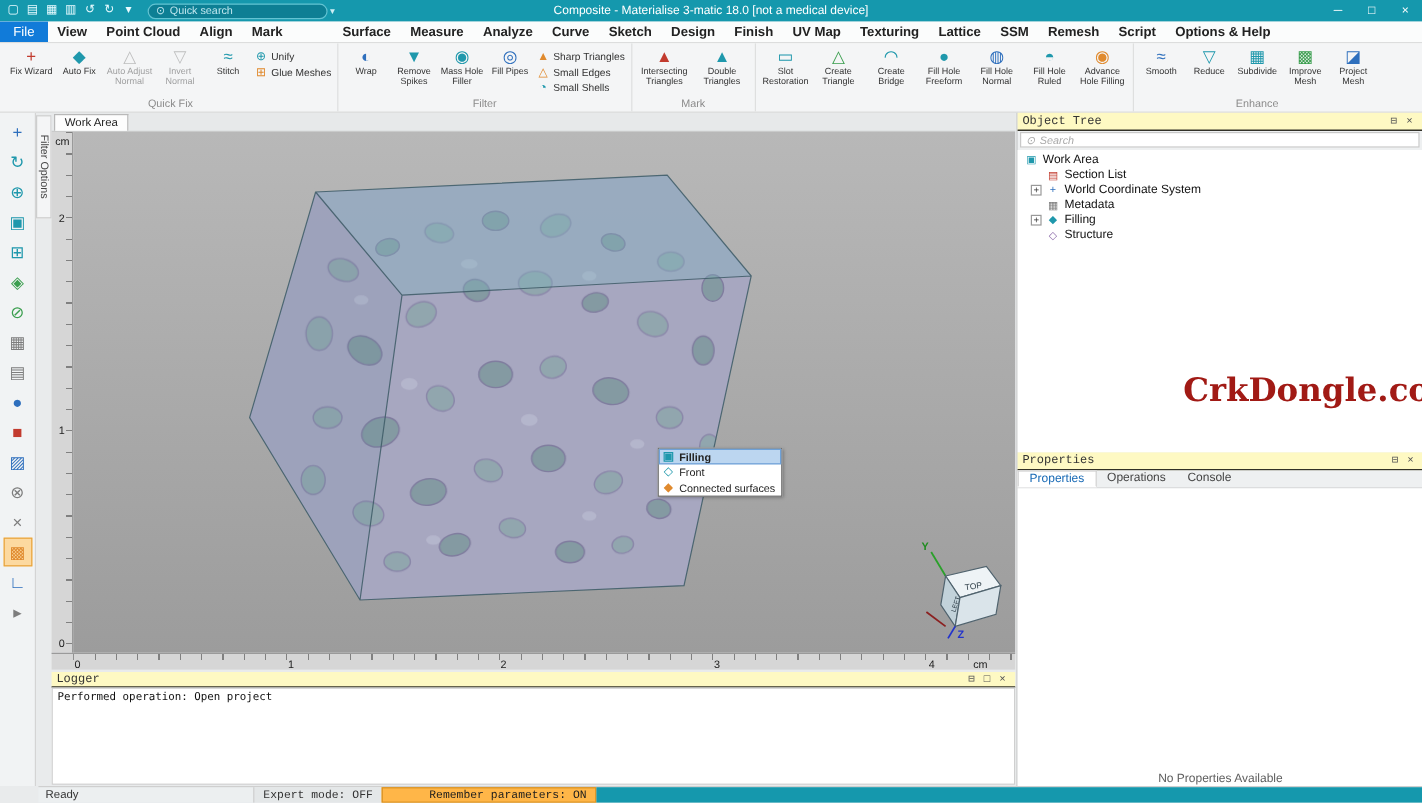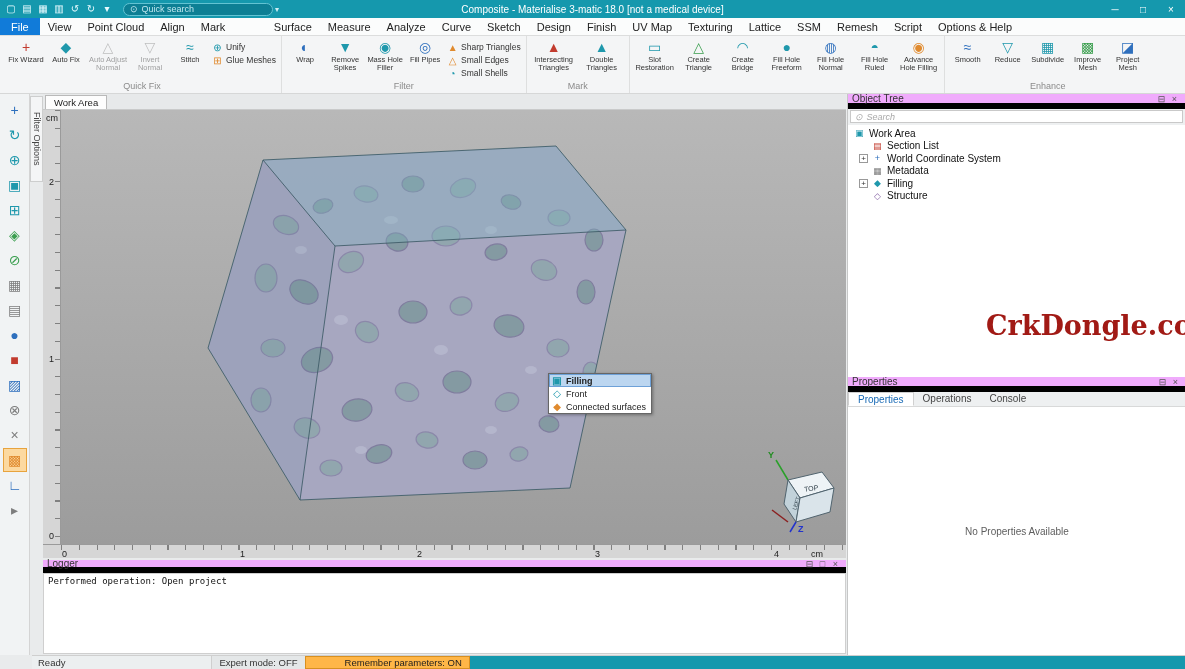--- a/index.html
+++ b/index.html
@@ -13,21 +13,21 @@
   .qa-icons span { width:12px; text-align:center; color:#e8fbff; }
   .searchbox { margin-left:10px; width:150px; height:13px; background:#0d7f94; border:1px solid #62c3d2; border-radius:7px; display:flex; align-items:center; gap:4px; padding:0 6px; font-size:9px; color:#bfe6ee; }
   .search-dd { font-size:8px; margin-left:2px; color:#cdeef4; }
   .tb-title { position:absolute; left:0; right:0; text-align:center; font-size:10px; color:#ffffff; pointer-events:none; }
   .win-controls { margin-left:auto; display:flex; height:18px; }
   .win-controls .wbtn { width:28px; height:18px; display:flex; align-items:center; justify-content:center; font-size:10px; color:#fff; }
 
   
   .menubar { left:0; top:18px; width:1185px; height:18px; background:#fbfcfc; border-bottom:1px solid #dcdddd; display:flex; font-size:11px; color:#222; }
   .file-tab { background:#117bd9; color:#fff; padding:0 11px; display:flex; align-items:center; }
-  .mtab { padding:0 8px; display:flex; align-items:center; white-space:nowrap; }
+  .mtab { padding:0 8px; display:flex; align-items:center; white-space:nowrap;font-weight:bold; }
   .mtab.active { background:#e5e5e5; border:1px solid #d3d4d4; border-bottom:1px solid #f4f5f6; margin-bottom:-1px;margin-top:45px; }
 
   
   .ribbon { left:0; top:36px; width:1185px; height:58px; background:#f4f5f6; border-bottom:1px solid #d6d7d7; display:flex; padding-left:3px; overflow:hidden; }
   .rgroup { display:flex; flex-direction:column; padding:1px 3px 0; }
   .rgroup + .rgroup { border-left:1px solid #dedfdf; }
   .rg-content { display:flex; flex:1; align-items:flex-start; }
   .rg-label { text-align:center; font-size:9px; color:#8b8b8b; height:12px; line-height:11px; }
   .rbtn { width:40px; display:flex; flex-direction:column; align-items:center; text-align:center; padding-top:2px; overflow:hidden; cursor:default; }
   .rbtn.w { width:44px; } .rbtn.ww { width:48px; }
@@ -62,45 +62,45 @@
   .viewport { left:61px; top:110px; width:785px; height:434px; background:linear-gradient(#b8b8b8,#9c9c9c); overflow:hidden; }
 
   
   .tt { position:absolute; left:487px; top:263px; min-width:98px; background:#fff; border:1px solid #666; box-shadow:1px 1px 3px rgba(0,0,0,.35); font-size:9px; color:#222; }
   .tt-row { height:13px; display:flex; align-items:center; gap:4px; padding:0 5px 0 3px; white-space:nowrap; }
   .tt-row .sic { width:10px; }
   .tt-row.sel { background:#bcd6f0; outline:1px solid #6ea1d8; outline-offset:-1px; font-weight:bold; }
 
   
   .rp { left:847px; top:94px; width:338px; height:561px; background:#eef0f1; border-left:1px solid #c6c7c7; }
-  .panel-h { height:15px; background:#f0abfc; border-bottom:6px solid #000000; display:flex; align-items:center; font-size:10px; color:#333; padding:0 4px; }
+  .panel-h { height:15px; background:#fef9c3; border-bottom:1px solid #000000; display:flex; align-items:center; font-size:10px; color:#333; padding:0 4px;font-family:Liberation Mono, monospace; }
   .panel-h .sp { flex:1; }
   .panel-h .hic { width:13px; text-align:center; font-size:9px; color:#555; }
   .ot-search { margin:1px 2px; height:13px; background:#fff; border:1px solid #c9c9c9; display:flex; align-items:center; gap:4px; padding:0 4px; font-size:9px; color:#a9a9a9; font-style:italic; }
   .ot-body { position:absolute; left:0; top:31px; width:338px; height:252px; background:#fff; font-size:10px; color:#111; padding-top:2px; }
   .trow { display:flex; align-items:center; gap:4px; height:12.5px; padding-left:24px; }
   .trow.root { padding-left:6px; }
   .trow .texp { width:9px; height:9px; border:1px solid #999; background:#fff; font-size:8px; line-height:7px; text-align:center; color:#333; margin-left:-13px; margin-right:0px; }
   .tic { width:11px; font-size:9px; text-align:center; }
   .watermark { position:absolute; left:138px; top:216px; font-family:"DejaVu Serif", serif; font-weight:bold; font-size:27px; color:#a11a15; letter-spacing:0px; }
   .props-h { position:absolute; left:0; top:283px; width:338px; }
   .props-tabs { position:absolute; left:0; top:298px; width:338px; height:15px; background:#eef0f1; border-bottom:1px solid #d8d9d9; display:flex; font-size:10px; color:#444; }
   .ptab { padding:1px 9px; }
   .ptab.active { background:#fff; color:#1769b5; border:1px solid #d0d0d0; border-bottom:1px solid #fff; }
-  .props-body { position:absolute; left:0; top:313px; width:338px; height:248px; background:#fff; display:flex; align-items:center; justify-content:center; font-size:10px; color:#5e5e5e; }
+  .props-body { position:absolute; left:0; top:313px; width:338px; height:248px; background:#fff; display:flex; align-items:flex-end; justify-content:center; font-size:10px; color:#5e5e5e; }
 
   
   .logger-h { left:43px; top:560px; width:803px; height:13px; }
   .logger-h .panel-h { height:13px; }
   .logger-body { left:43px; top:573px; width:803px; height:81px; background:#fff; border:1px solid #cfcfcf; font-family:"DejaVu Sans Mono", monospace; font-size:9px; line-height:11px; color:#111; padding:2px 4px; }
 
   
   .statusbar { left:0; top:655px; width:1185px; height:14px; background:#eceff0; border-top:1px solid #cfcfcf; display:flex; align-items:stretch; font-size:9.5px; color:#333;margin-left:32px; }
   .sb-ready { padding:1px 6px; }
-  .sb-item { padding:1px 7px; border-left:1px solid #cfcfcf; background:#e4e7e8; display:flex; align-items:center; }
+  .sb-item { padding:1px 7px; border-left:1px solid #cfcfcf; background:#e4e7e8; display:flex; align-items:center;font-family:Liberation Mono, monospace; }
   .sb-item.orange { background:#ffb648; border:1px solid #d89020; color:#1d1d1d;padding-left:39px; }
   .sb-teal { flex:1; background:#1598ad; }
 </style>
 </head>
 <body>
 
 <div class="abs titlebar">
   <div class="qa-icons">
     <span>▢</span>
     <span>▤</span>

